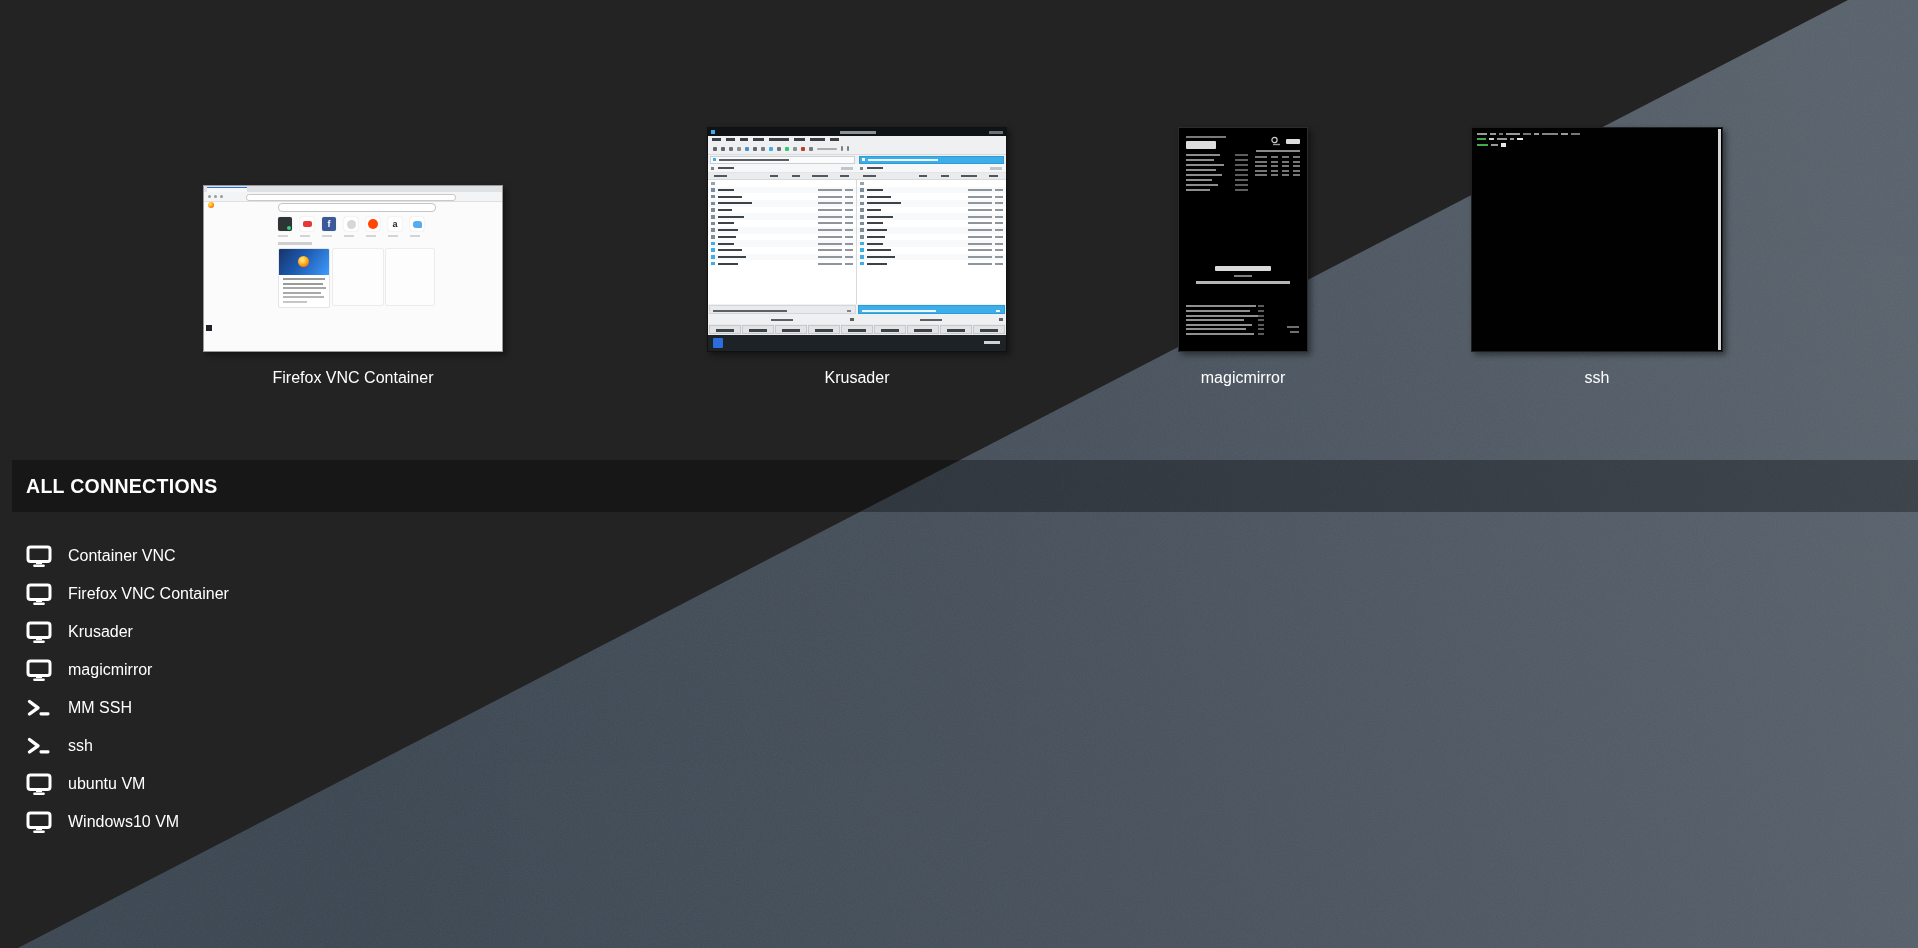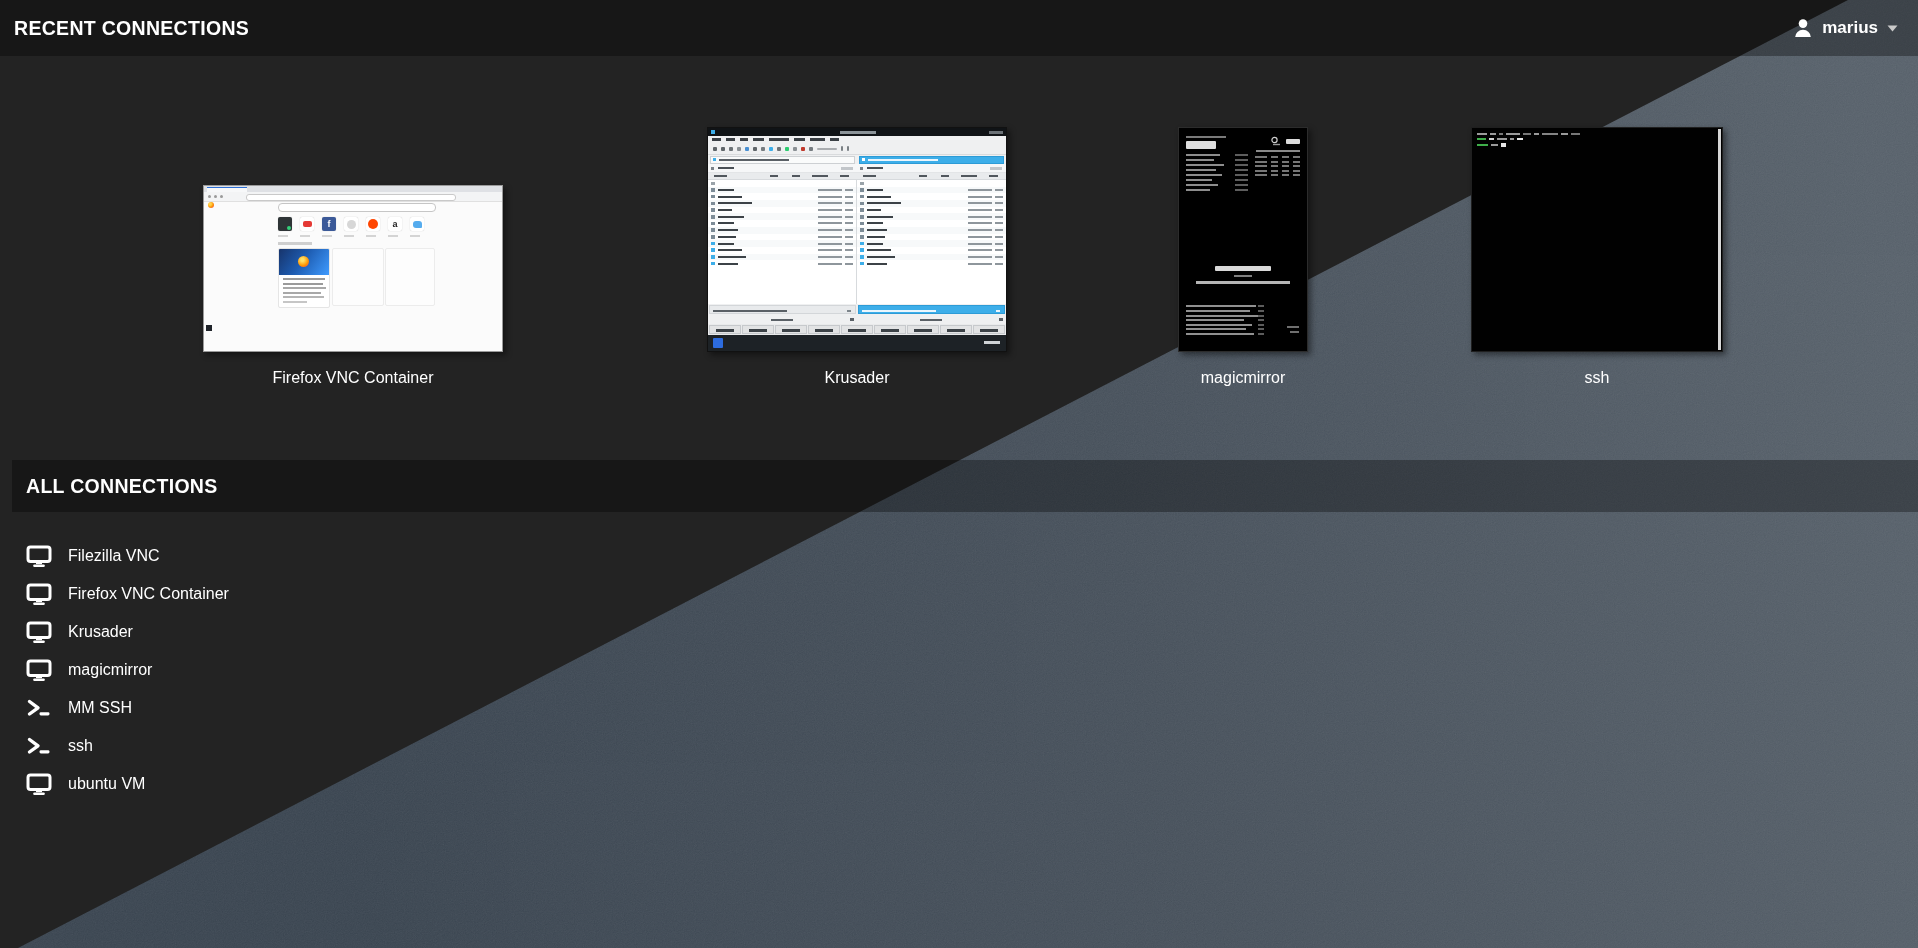--- a/index.html
+++ b/index.html
@@ -168,33 +168,20 @@
       <filter id="grain">
           <feTurbulence type="fractalNoise" baseFrequency="0.9" numOctaves="2" stitchTiles="stitch"></feTurbulence>
         <feColorMatrix type="matrix" values="0 0 0 0 1  0 0 0 0 1  0 0 0 0 1  0.4 0.4 0.4 0 0"></feColorMatrix>
       </filter>
     </defs>
     <rect width="1918" height="948" fill="#232323"></rect>
     <polygon points="1848,0 1918,0 1918,948 18,948" fill="url(#slate)"></polygon>
     <rect width="1918" height="948" clip-path="url(#slateclip)" filter="url(#grain)" opacity="0.10"></rect>
   </svg>
 
-  <header class="topbar">
-    <div class="sec-title">RECENT CONNECTIONS</div>
-    <button class="usermenu">
-      <svg width="20" height="20" viewBox="0 0 20 20">
-        <circle cx="10" cy="5.6" r="4.3" fill="#fff"></circle>
-        <path d="M2.2 19 a7.8 7.2 0 0 1 15.6 0 z" fill="#fff"></path>
-      </svg>
-      <span>marius</span>
-      <svg width="11" height="7" viewBox="0 0 11 7">
-        <path d="M0.5 0.5 h10 l-5 6 z" fill="#c9c9c9"></path>
-      </svg>
-    </button>
-  </header>
 
   <section>
 
     <div class="tile" style="left:203px;top:185px;width:300px;height:167px">
       <div class="thumb ff">
         <div class="ff-titlebar">
             <i class="ff-tab"></i>
           </div>
         <div class="ff-nav">
           <span class="ff-navdots">
@@ -711,21 +698,21 @@
   </div>
 
   <ul id="conn-list">
       <li class="conn-item">
       <svg width="26" height="23" viewBox="0 0 26 23">
         <rect x="2" y="2" width="22" height="14.5" rx="2.5" fill="none" stroke="#fff" stroke-width="3"></rect>
         <rect x="10" y="17" width="6" height="2.2" fill="#fff"></rect>
         <rect x="7.2" y="19.4" width="11.6" height="2.6" rx="1.2" fill="#fff"></rect>
       </svg>
 
-      <span>Filezilla VNC</span>
+      <span>Container VNC</span>
     </li>
       <li class="conn-item">
       <svg width="26" height="23" viewBox="0 0 26 23">
         <rect x="2" y="2" width="22" height="14.5" rx="2.5" fill="none" stroke="#fff" stroke-width="3"></rect>
         <rect x="10" y="17" width="6" height="2.2" fill="#fff"></rect>
         <rect x="7.2" y="19.4" width="11.6" height="2.6" rx="1.2" fill="#fff"></rect>
       </svg>
 
       <span>Firefox VNC Container</span>
     </li>
@@ -765,15 +752,24 @@
     </li>
       <li class="conn-item">
       <svg width="26" height="23" viewBox="0 0 26 23">
         <rect x="2" y="2" width="22" height="14.5" rx="2.5" fill="none" stroke="#fff" stroke-width="3"></rect>
         <rect x="10" y="17" width="6" height="2.2" fill="#fff"></rect>
         <rect x="7.2" y="19.4" width="11.6" height="2.6" rx="1.2" fill="#fff"></rect>
       </svg>
 
       <span>ubuntu VM</span>
     </li>
+      <li class="conn-item">
+      <svg width="26" height="23" viewBox="0 0 26 23">
+        <rect x="2" y="2" width="22" height="14.5" rx="2.5" fill="none" stroke="#fff" stroke-width="3"></rect>
+        <rect x="10" y="17" width="6" height="2.2" fill="#fff"></rect>
+        <rect x="7.2" y="19.4" width="11.6" height="2.6" rx="1.2" fill="#fff"></rect>
+      </svg>
+
+      <span>Windows10 VM</span>
+    </li>
     </ul>
 
 </div>
 
 </body></html>

